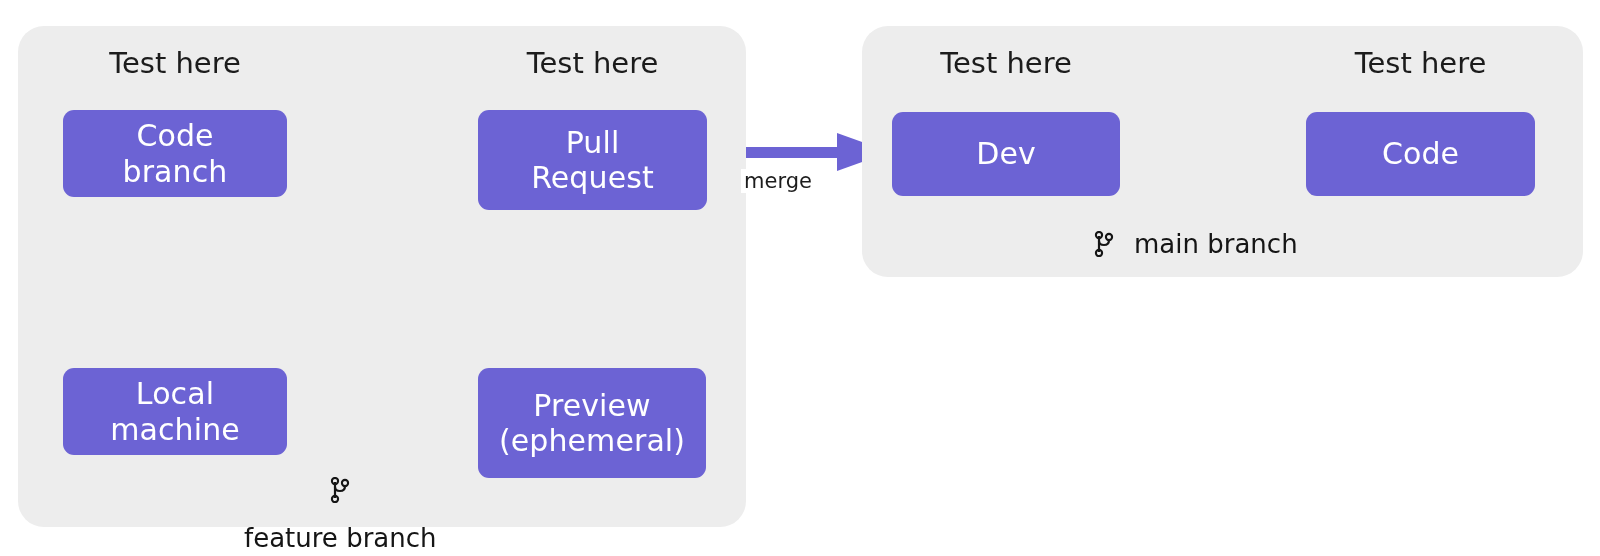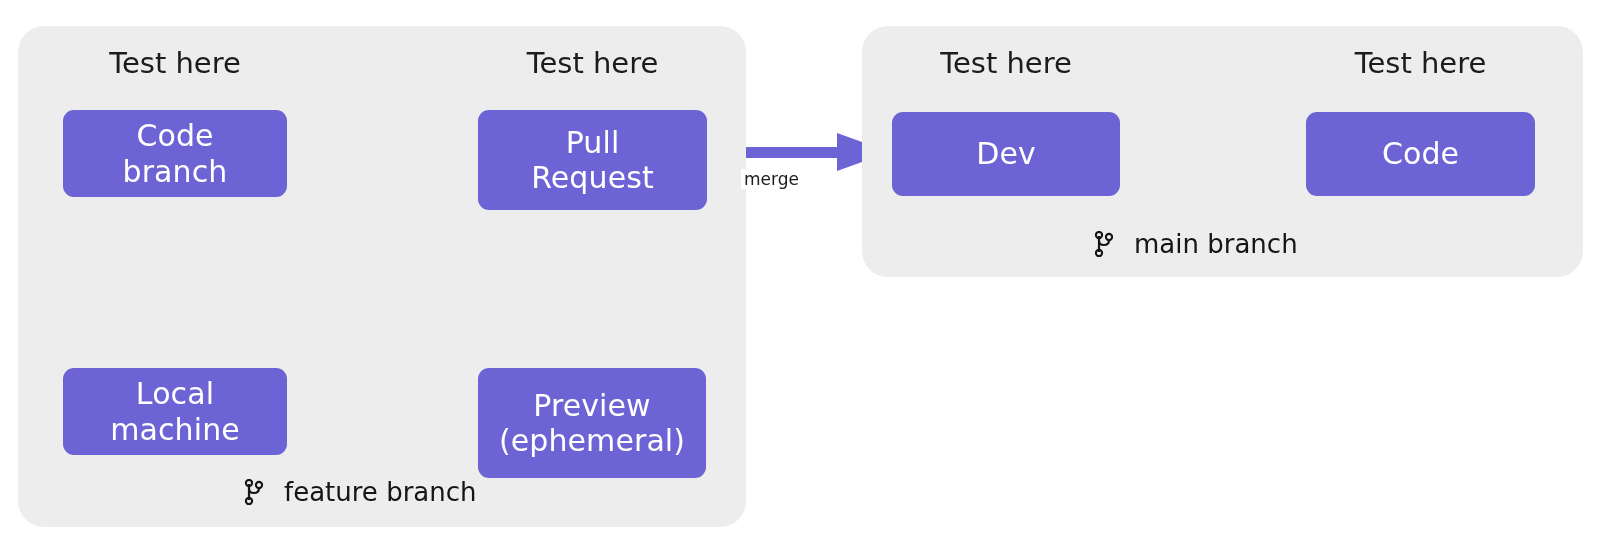--- a/index.html
+++ b/index.html
@@ -73,27 +73,27 @@
   .branch-label {
     position: absolute;
     display: flex;
     align-items: center;
     gap: 20px;
     font-size: 26px;
     color: #151515;
     white-space: nowrap;
     z-index: 3;
   }
-  #branch-feature { left: 244px; top: 477px; }
+  #branch-feature { left: 244px; top: 477px; flex-direction: column; }
   #branch-main    { left: 1094px; top: 229px; }
   .branch-icon { display: inline-block; width: 20px; height: 26px; }
 
   .edge-label {
     position: absolute;
-    font-size: 17px;
+    font-size: 21px;
     color: #1c1c1c;
     white-space: nowrap;
     background: #ffffff;
     z-index: 5;
     padding: 0 3px;
   }
   #label-merge { left: 741px; top: 169px; }
 </style>
 </head>
 <body>

